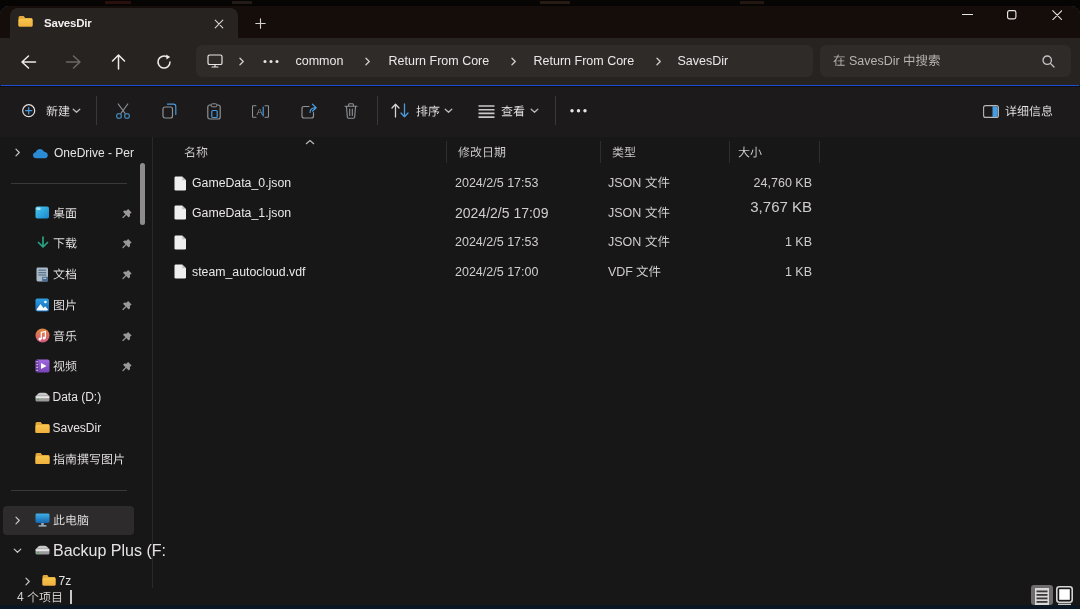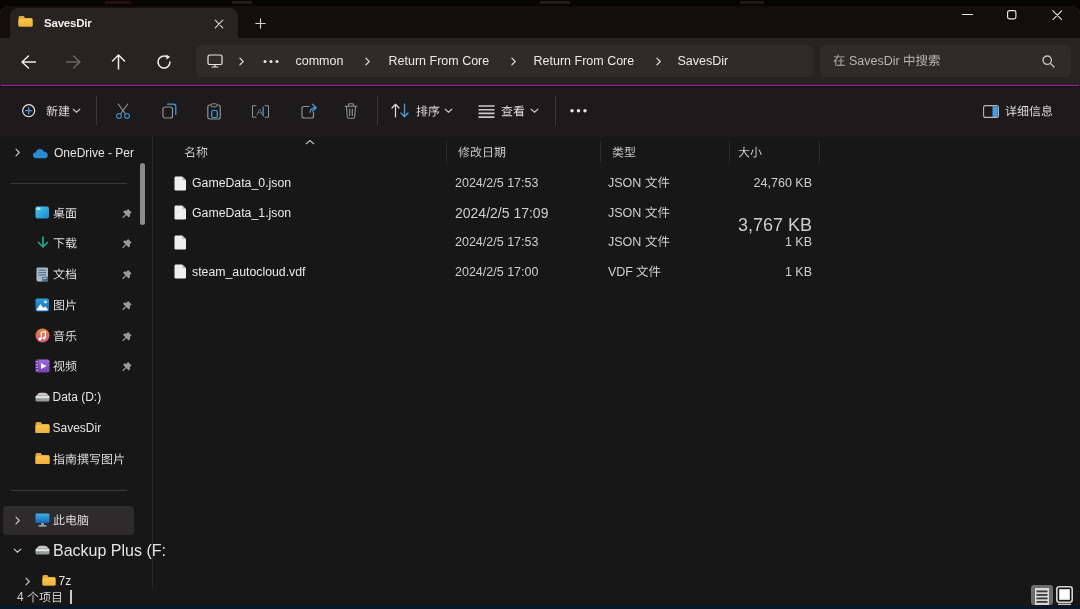--- a/index.html
+++ b/index.html
@@ -1,17 +1,17 @@
 <!DOCTYPE html>
 <html><head><meta charset="utf-8"><style>
 *{margin:0;padding:0;box-sizing:border-box}
 html,body{width:1080px;height:609px;overflow:hidden;background:#070404;
  font-family:"Liberation Sans",sans-serif;-webkit-font-smoothing:antialiased}
 .abs{position:absolute}
-.win{position:absolute;left:0;top:6px;width:1080px;height:599px;background:#a21caf;
+.win{position:absolute;left:0;top:6px;width:1080px;height:599px;background:#1d4ed8;
  border-radius:9px 9px 0 0;box-shadow:inset 0 1px 0 #383233,inset 1px 0 0 #242222,inset -1px 0 0 #242222;overflow:hidden}
 .titlebar{position:absolute;left:0;top:0;width:1080px;height:32px;background:#140d09}
 .tab{position:absolute;left:10px;top:2px;width:228px;height:30px;background:#272320;border-radius:8px 8px 0 0}
 .navrow{position:absolute;left:0;top:32px;width:1080px;height:47px;background:#272320}
 .cmdbar{position:absolute;left:0;top:80px;width:1080px;height:51px;background:#1c1a1a;border-top:1px solid #100e0e}
 .content{position:absolute;left:0;top:131px;width:1080px;height:451px;background:#181717}
 .statusbar{position:absolute;left:0;top:582px;width:1080px;height:17px;background:#181717}
 .bstrip{position:absolute;left:0;top:605px;width:1080px;height:4px;background:#0b1624}
 .box{background:#2e2b29;border-radius:6px;position:absolute}
 .lb{position:absolute;display:flex;align-items:center;white-space:nowrap}
@@ -545,21 +545,21 @@
     <div class="lb" style="left:192px;top:196.55px;height:20px;font-size:12.3px;color:#e9e7e7">GameData_1.json</div>
     <div class="lb" style="left:455px;top:196.55px;height:20px;font-size:14px;color:#d0cdcd">2024/2/5 17:09</div>
     <div class="lb" style="left:608px;top:196.55px;height:20px;font-size:12.5px;color:#d0cdcd">
       <span>JSON&nbsp;<svg style="width:25px;height:12.5px;vertical-align:-1.5625px" viewBox="0 0 2000 1000">
           <g transform="translate(0,880) scale(1,-1)" fill="#d0cdcd">
             <use href="#u6587"></use>
             <use href="#u4EF6" x="1000"></use>
           </g>
         </svg></span>
     </div>
-    <div class="lb" style="left:612px;top:209px;height:20px;width:200px;font-size:18px;color:#d0cdcd;justify-content:flex-end">3,767 KB</div>
+    <div class="lb" style="left:612px;top:190px;height:20px;width:200px;font-size:15px;color:#d0cdcd;justify-content:flex-end">3,767 KB</div>
     <svg class="abs" style="left:173.5px;top:228.6px" width="12.5" height="15" viewBox="0 0 12.5 15">
       <path d="M0.5 1.8 Q0.5 0.5 1.8 0.5 L8.2 0.5 L12 4.3 L12 13.2 Q12 14.5 10.7 14.5 L1.8 14.5 Q0.5 14.5 0.5 13.2 Z" fill="#f0efef"></path>
       <path d="M8.2 0.5 L8.2 4.3 L12 4.3 Z" fill="#c4c3c3"></path>
     </svg>
     <div class="lb" style="left:455px;top:226.1px;height:20px;font-size:12.5px;color:#d0cdcd">2024/2/5 17:53</div>
     <div class="lb" style="left:608px;top:226.1px;height:20px;font-size:12.5px;color:#d0cdcd">
       <span>JSON&nbsp;<svg style="width:25px;height:12.5px;vertical-align:-1.5625px" viewBox="0 0 2000 1000">
           <g transform="translate(0,880) scale(1,-1)" fill="#d0cdcd">
             <use href="#u6587"></use>
             <use href="#u4EF6" x="1000"></use>

